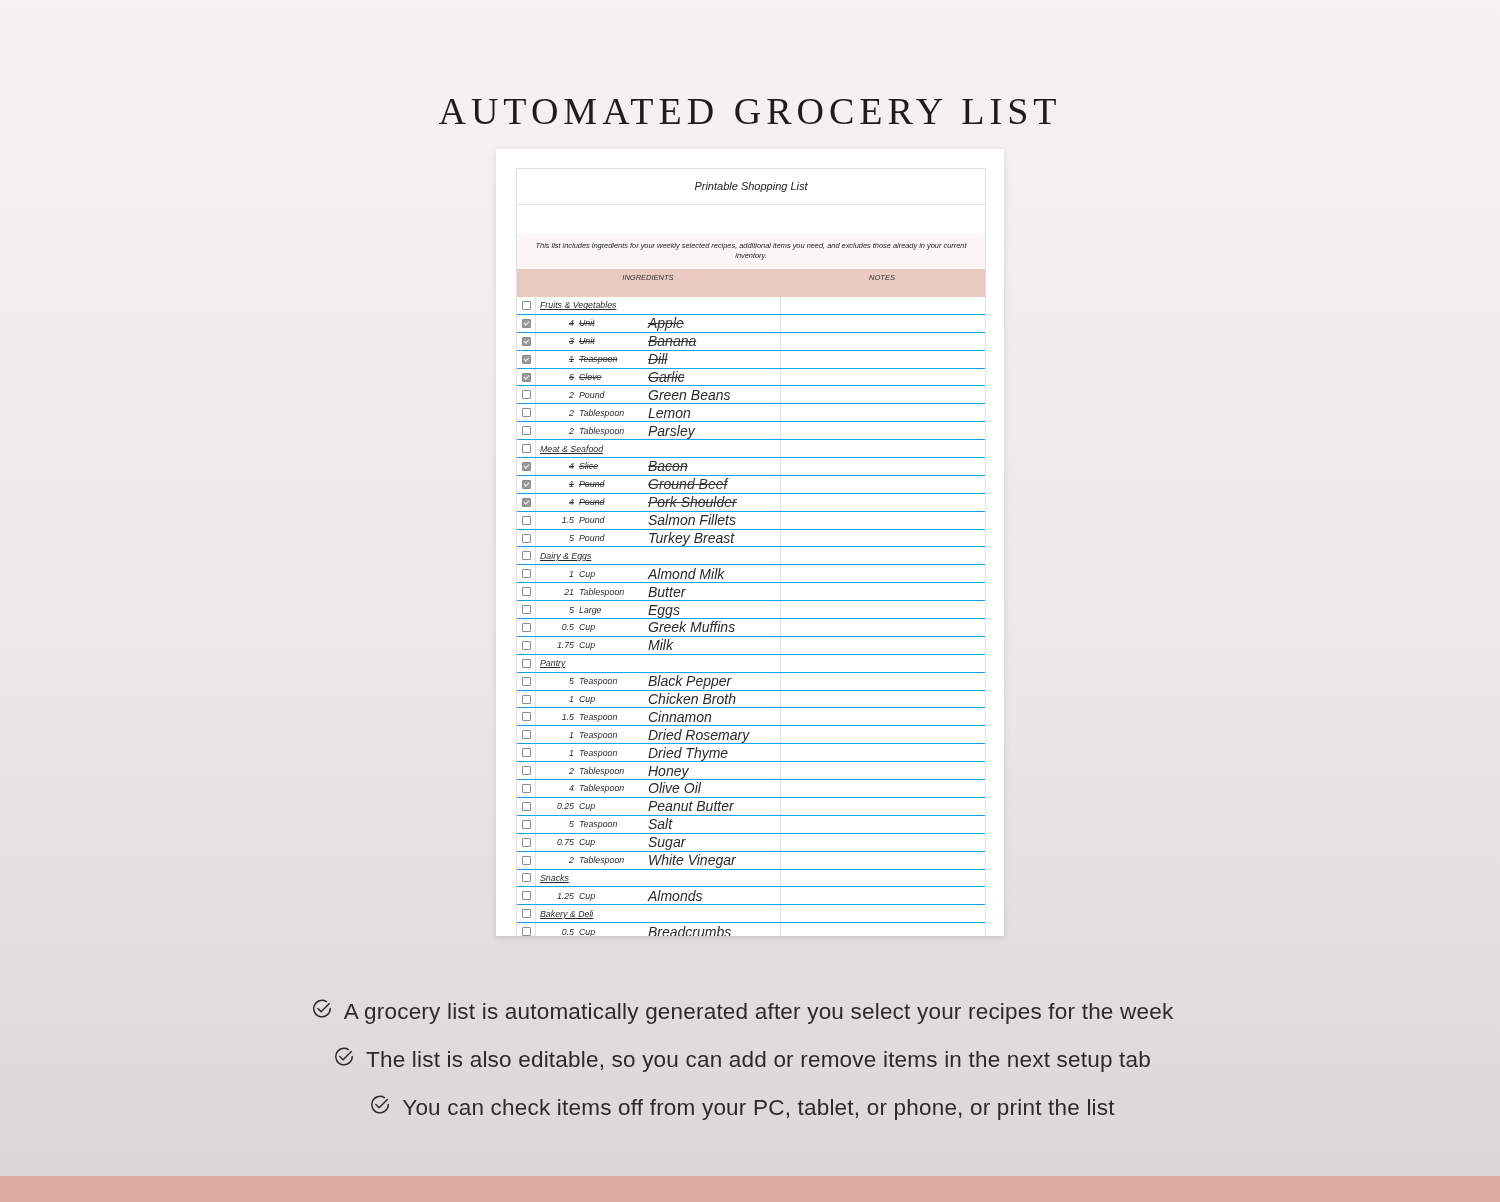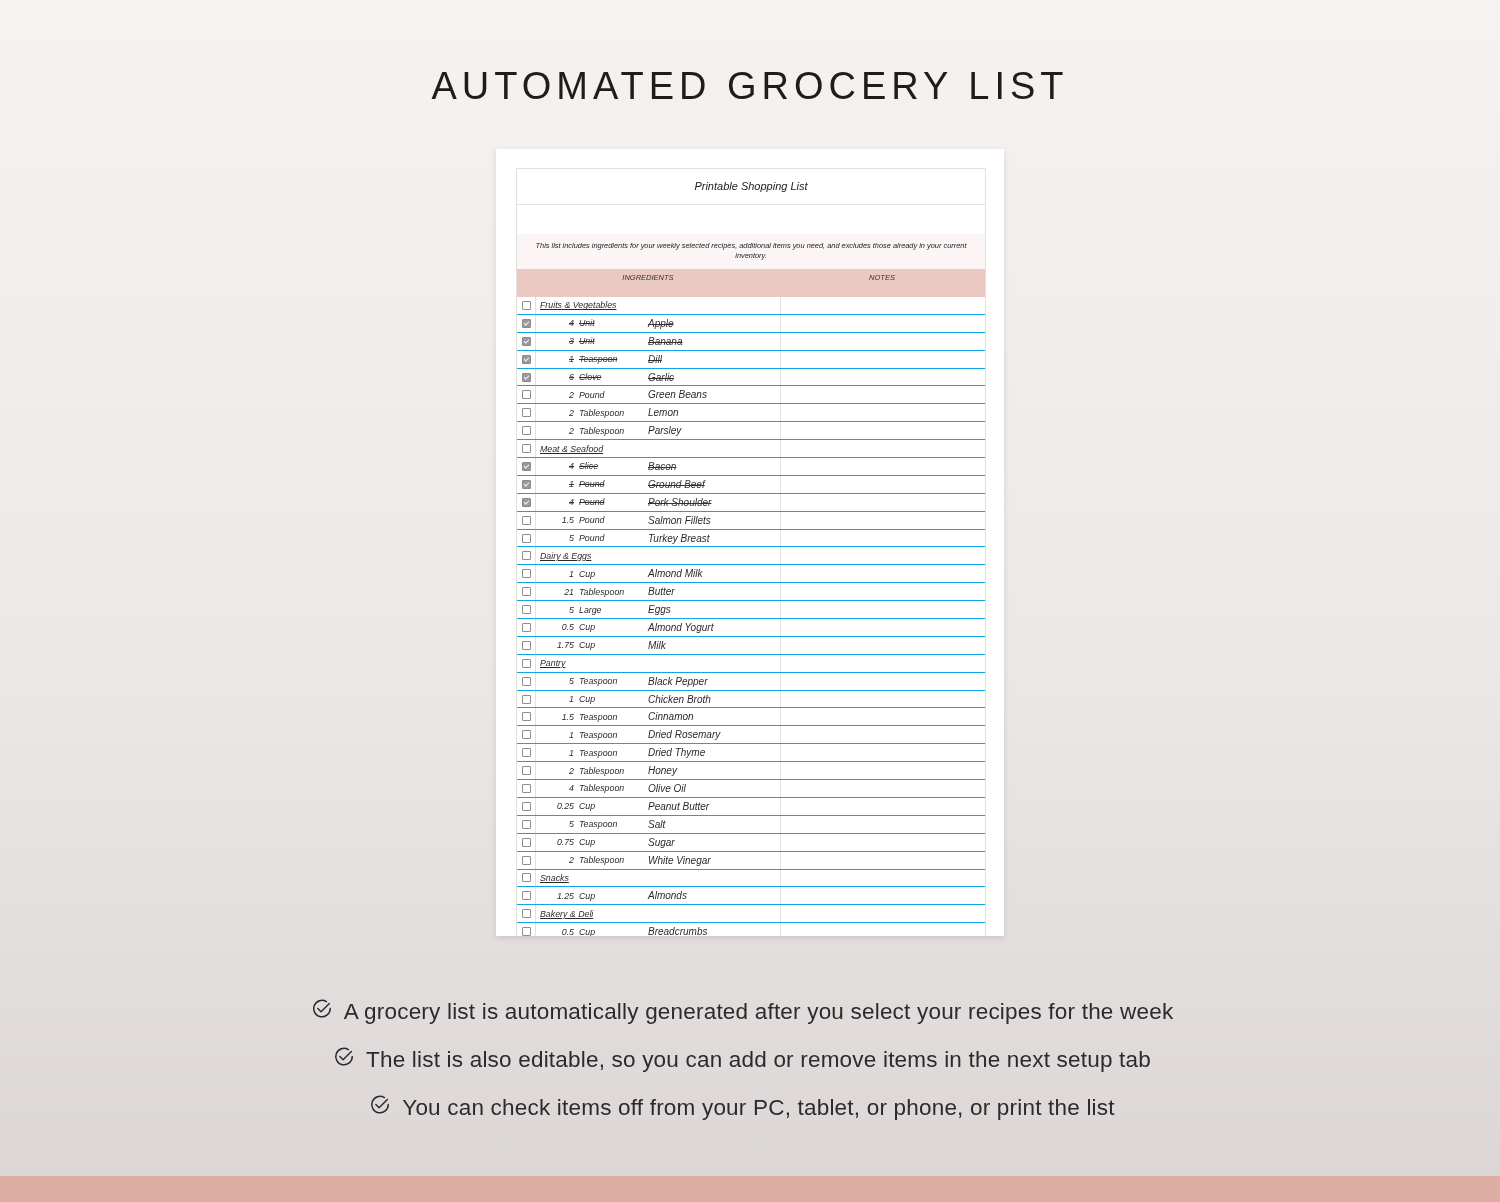--- a/index.html
+++ b/index.html
@@ -2,22 +2,22 @@
 <html><head>
 <meta charset="utf-8">
 <style>
   html, body { margin:0; padding:0; }
   body {
     width:1500px; height:1202px; position:relative; overflow:hidden;
     background: linear-gradient(180deg, #f5f3f2 0%, #ece8e7 55%, #dbd6d5 100%);
     font-family: "Liberation Sans", "DejaVu Sans", sans-serif;
   }
   .page-title {
-    position:absolute; left:0; right:0; top:40px; text-align:center;
-    font-family: Liberation Sans, sans-serif;
+    position:absolute; left:0; right:0; top:64px; text-align:center;
+    font-family: Liberation Serif, serif;
     font-size:38px; letter-spacing:5px; color:#1f1c1b; font-weight:normal;
   }
   .sheet {
     position:absolute; left:496px; top:149px; width:508px; height:787px;
     background:#ffffff; box-shadow: 0 2px 6px rgba(0,0,0,0.12); overflow:hidden;
   }
   .tbl {
     position:absolute; left:20px; top:19px; width:468px;
     border:1px solid #e2e0df; border-bottom:none;font-style:italic;
   }
@@ -53,21 +53,21 @@
   }
   .row .ing-cell {
     width:244px; border-right:1px solid #e3e1e0; display:flex; align-items:center; position:relative;
   }
   .row .notes-cell { flex:1; }
   .cat {
     margin-left:4px; text-decoration:underline; font-size:8.8px; color:#2a2a2a;
   }
   .qty { width:38px; text-align:right; font-size:8.8px; }
   .unit { width:69px; padding-left:5px; font-size:8.8px; }
-  .item { font-size:10px; }
+  .item { font-size:14px; }
   .done .qty, .done .unit, .done .item { text-decoration:line-through; color:#333; }
   .bullets { position:absolute; left:0; right:16px; top:988px; }
   .bullet {
     display:flex; justify-content:center; align-items:center; height:48px;
     font-size:22.5px; color:#2c2a2a; letter-spacing:0.2px;
   }
   .bullet svg { margin-right:11px; }
   .footer-band {
     position:absolute; left:0; right:0; top:1176px; height:26px; background:#ddada2;
   }
@@ -278,21 +278,21 @@
           </div>
           <div class="notes-cell"></div>
         </div>
         <div class="row">
           <div class="cb-cell">
             <div class="cb"></div>
           </div>
           <div class="ing-cell">
             <span class="qty">0.5</span>
             <span class="unit">Cup</span>
-            <span class="item">Almond Yogurt</span>
+            <span class="item">Greek Muffins</span>
           </div>
           <div class="notes-cell"></div>
         </div>
         <div class="row">
           <div class="cb-cell">
             <div class="cb"></div>
           </div>
           <div class="ing-cell">
             <span class="qty">1.75</span>
             <span class="unit">Cup</span>

